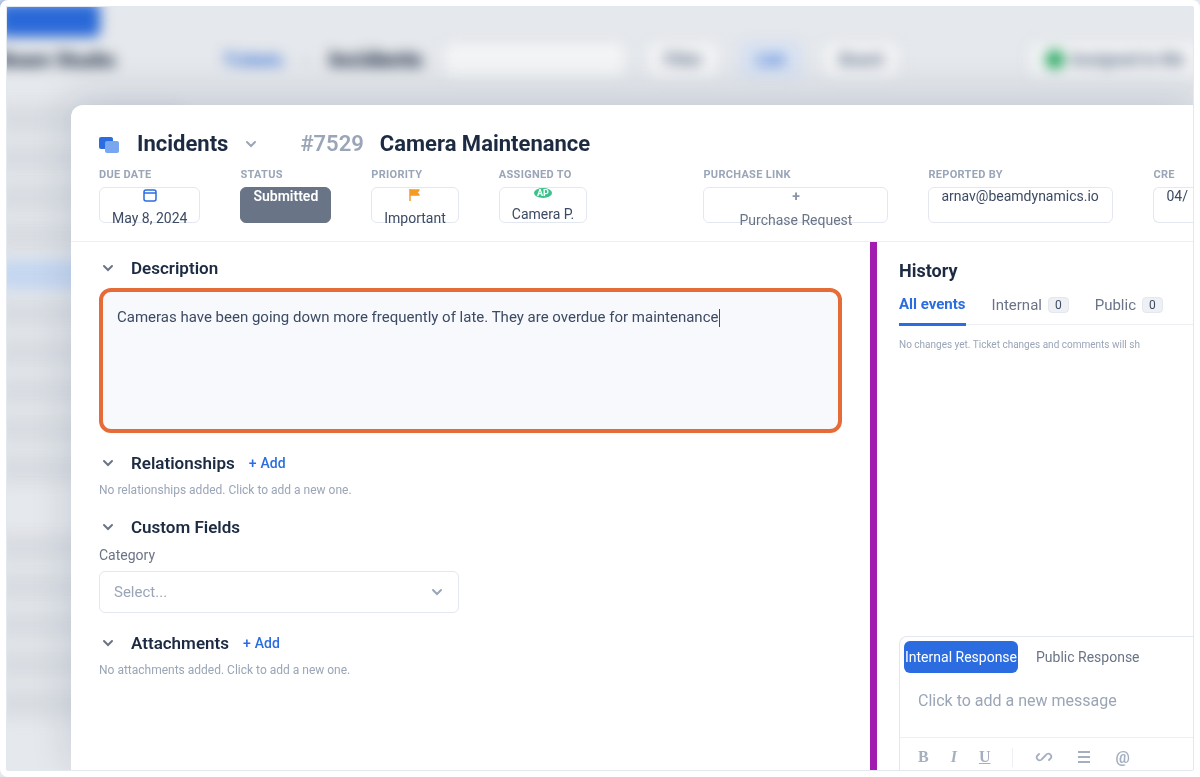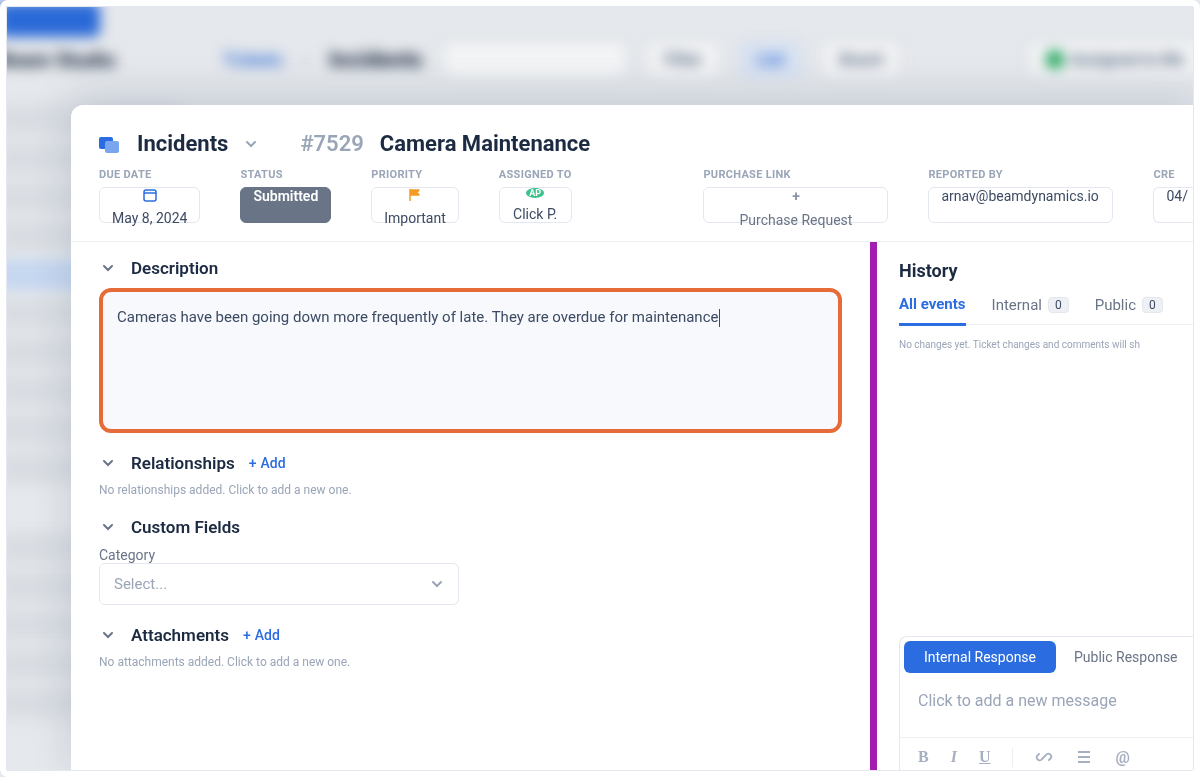--- a/index.html
+++ b/index.html
@@ -72,39 +72,39 @@
   .sect .shead .stitle { font-size:17px; font-weight:600; color:#1c2a42;}
   .sect .shead .addlink { color:#2b6de0; font-size:14px; font-weight:500; display:flex; align-items:center; gap:4px;}
   .sect .helper { font-size:12px; color:#9aa5b7; }
 
   .desc-box {
     border:4px solid #e56b39; border-radius:12px; background:#f7f9fc; padding:16px 14px; min-height:145px;
     font-size:15px; color:#3c4a63; position:relative;
   }
   .desc-box .cursor { display:inline-block; width:1px; height:18px; background:#3c4a63; vertical-align:middle; margin-left:1px;}
 
-  .cat-label { font-size:14px; color:#6a7487; }
+  .cat-label { font-size:14px; color:#6a7487; margin-bottom:8px;}
   .select {
     width:360px; height:42px; border:1px solid #e3e7ef; border-radius:6px; display:flex; align-items:center; justify-content:space-between;
     padding:0 14px; color:#9aa5b7; font-size:15px;
   }
 
   .right h3 { font-size:18px; font-weight:700; color:#1c2a42; margin-bottom:14px;}
   .tabs { display:flex; gap:26px; border-bottom:1px solid #eceff4; margin-bottom:14px;}
   .tab { padding-bottom:10px; font-size:15px; color:#6a7487; display:flex; align-items:center; gap:6px;}
   .tab.active { color:#2b6de0; border-bottom:3px solid #2b6de0; font-weight:700; margin-bottom:-2px;}
   .tab .badge { background:#eef0f4; border:1px solid #e3e7ef; border-radius:4px; font-size:12px; padding:0 6px; color:#3c4a63;}
   .right .empty { font-size:10px; color:#9aa5b7; }
 
   .composer {
     margin-top:auto; border:1px solid #e3e7ef; border-radius:8px 0 0 0; border-right:none; border-bottom:none;
     display:flex; flex-direction:column; overflow:hidden;
   }
   .composer .ctabs { display:flex;}
-  .composer .ctab { padding:8px 20px; font-size:14px; color:#6a7487;}
+  .composer .ctab { padding:8px 1px; font-size:14px; color:#6a7487;}
   .composer .ctab.active { background:#2b6de0; color:#fff; border-radius:6px; margin:4px;}
   .composer .ctab.inactive { padding:12px 14px;}
   .composer .msg { padding:14px 18px; font-size:16px; color:#9aa5b7; min-height:60px;}
   .composer .toolbar { border-top:1px solid #eceff4; display:flex; gap:22px; padding:10px 18px; color:#a6afc0;}
   .composer .toolbar .tb { font-size:16px; font-weight:700; font-family:Georgia,serif;}
   .composer .toolbar .tb.i { font-style:italic;}
   .composer .toolbar .tb.u { text-decoration:underline;}
   .composer .toolbar .divider { width:1px; background:#eceff4; align-self:stretch;}
 
   
@@ -199,21 +199,21 @@
               <path d="M2 1v12M2 2h9l-2 2.5L11 7H2" stroke="#f59b23" stroke-width="1.5" fill="#f59b23" stroke-linejoin="round"></path>
             </svg>
         </span>
         <span>Important</span>
       </div>
     </div>
     <div class="col">
       <span class="label">ASSIGNED TO</span>
       <div class="chip">
         <span class="dot ap">AP</span>
-        <span>Click P.</span>
+        <span>Camera P.</span>
       </div>
     </div>
     <div class="col grow"></div>
     <div class="col">
       <span class="label">PURCHASE LINK</span>
       <div class="chip plus" style="width:185px;">
         <span class="pl">+</span>
         <span>Purchase Request</span>
       </div>
     </div>

